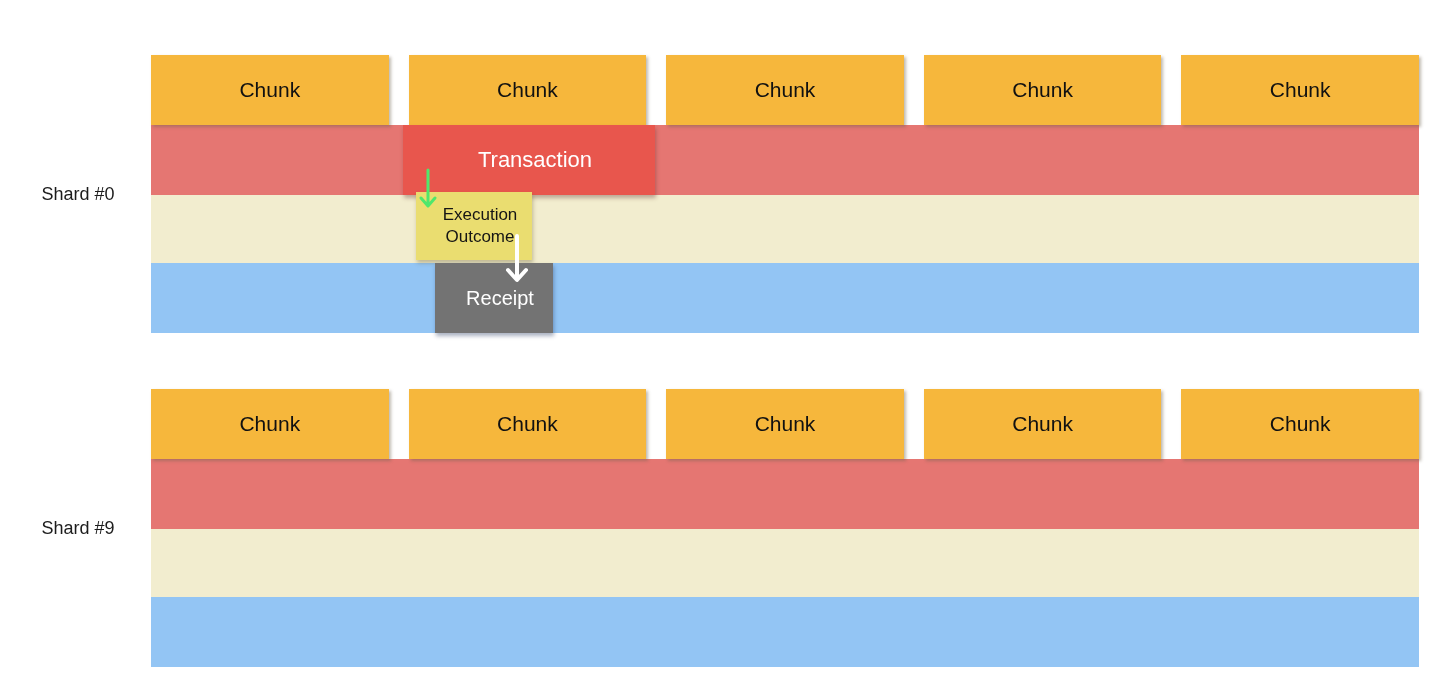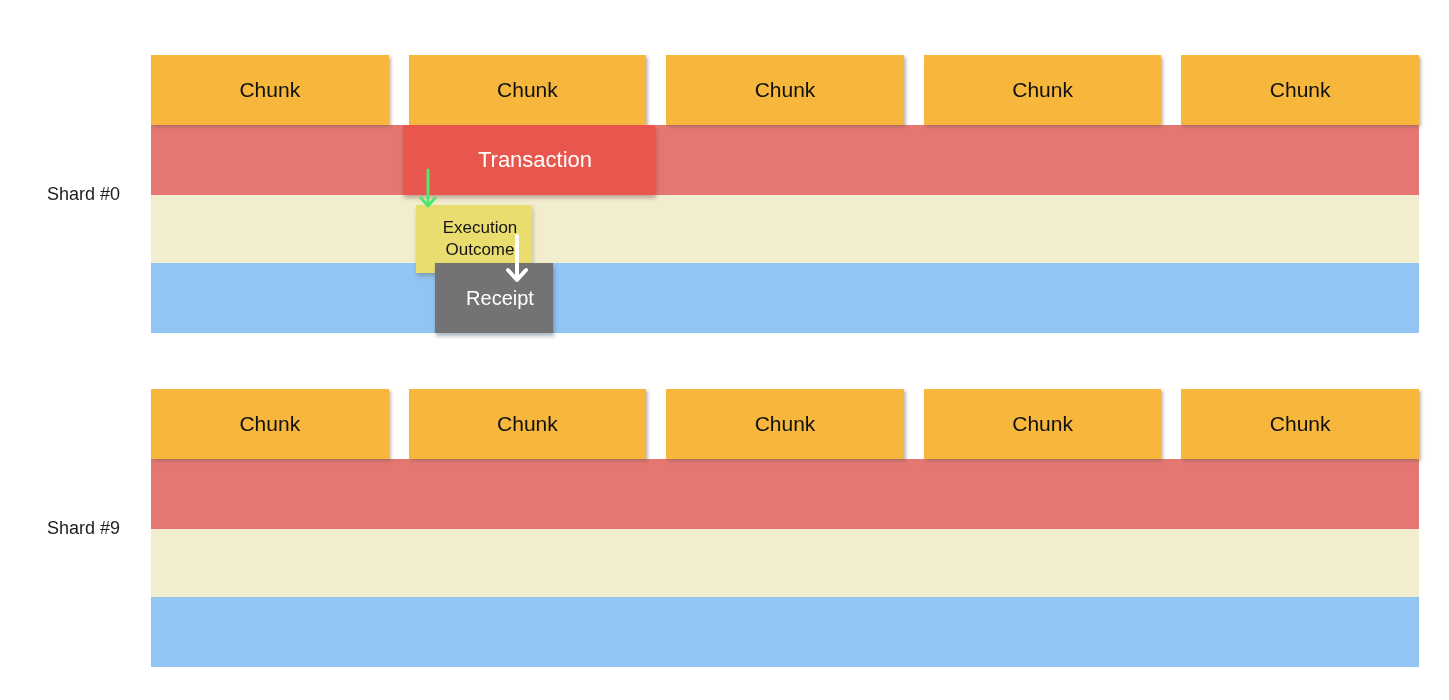--- a/index.html
+++ b/index.html
@@ -14,23 +14,22 @@
     overflow: hidden;
   }
 
   .shard-label {
     position: absolute;
     left: 28px;
     width: 100px;
     height: 22px;
     font-size: 18px;
     color: #1c1c1c;
-    text-align: left;
+    text-align: center;
     line-height: 22px;
-    margin-left: 19px;
   }
   #shard0-label { top: 183px; }
   #shard1-label { top: 517px; }
 
   .shard-block {
     position: absolute;
     left: 151px;
     width: 1268px;
     height: 278px;
   }
@@ -78,21 +77,21 @@
   .transaction-box {
     left: 252px; top: 70px;
     width: 252px; height: 70px;
     background: #E8564D;
     color: #ffffff;
     font-size: 22px;
     box-shadow: 1px 3px 4px rgba(90,40,40,0.35);
     z-index: 3;
   }
   .execution-box {
-    left: 265px; top: 150px;
+    left: 265px; top: 137px;
     width: 116px; height: 68px;
     background: #EADD70;
     color: #151515;
     font-size: 17px;
     line-height: 22px;
     flex-direction: column;
     box-shadow: 1px 3px 4px rgba(100,90,40,0.35);
     z-index: 4;
   }
   .receipt-box {

